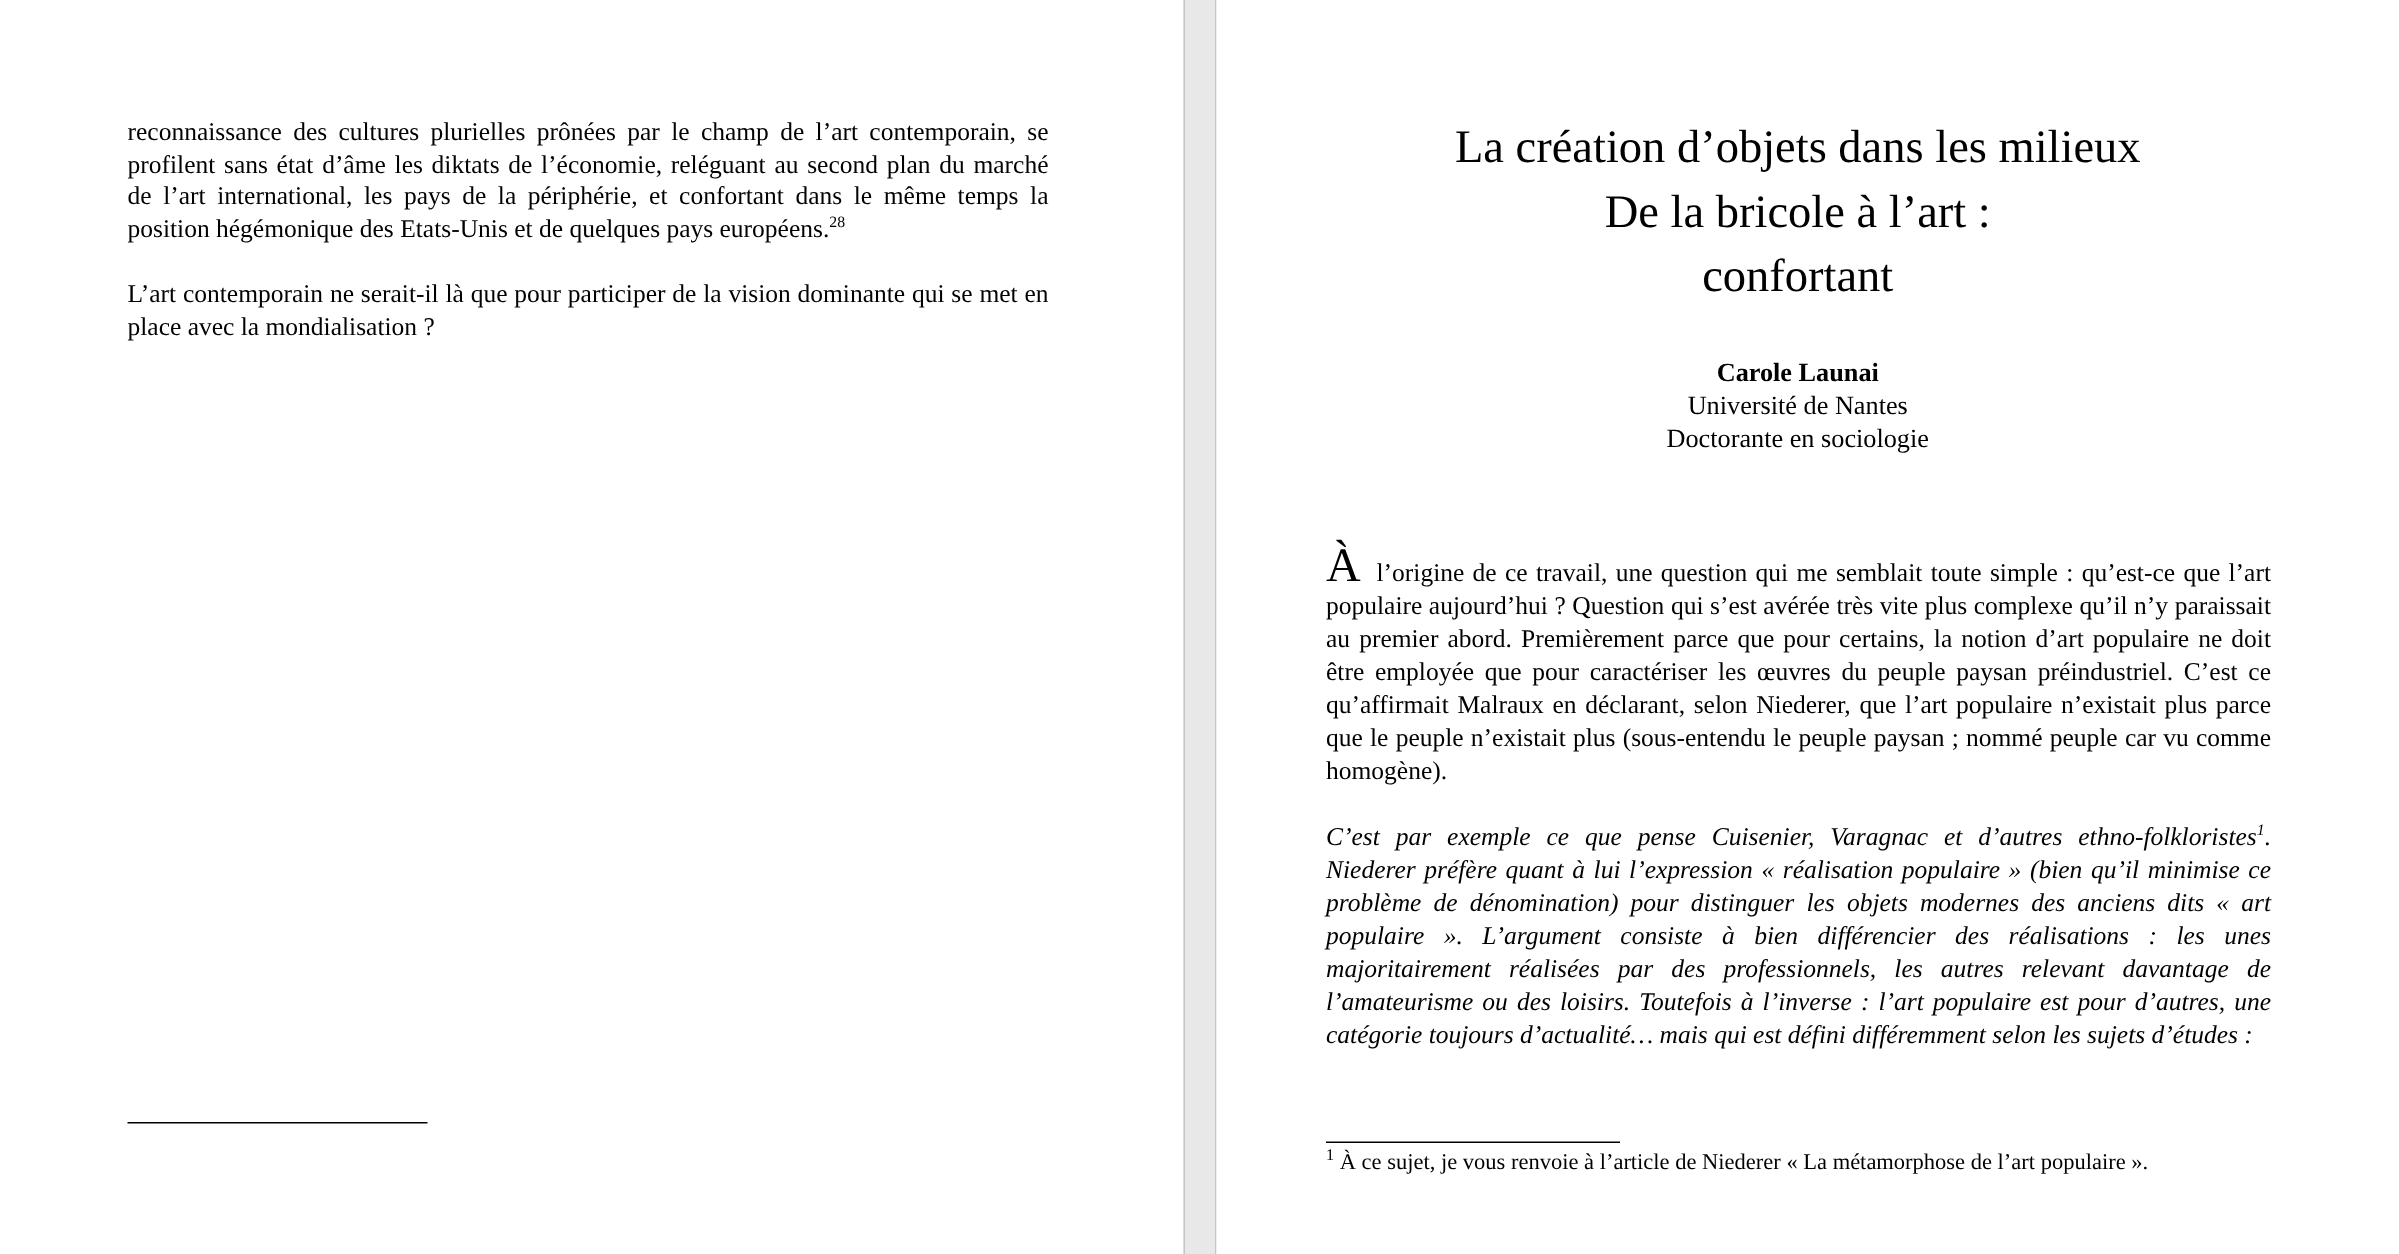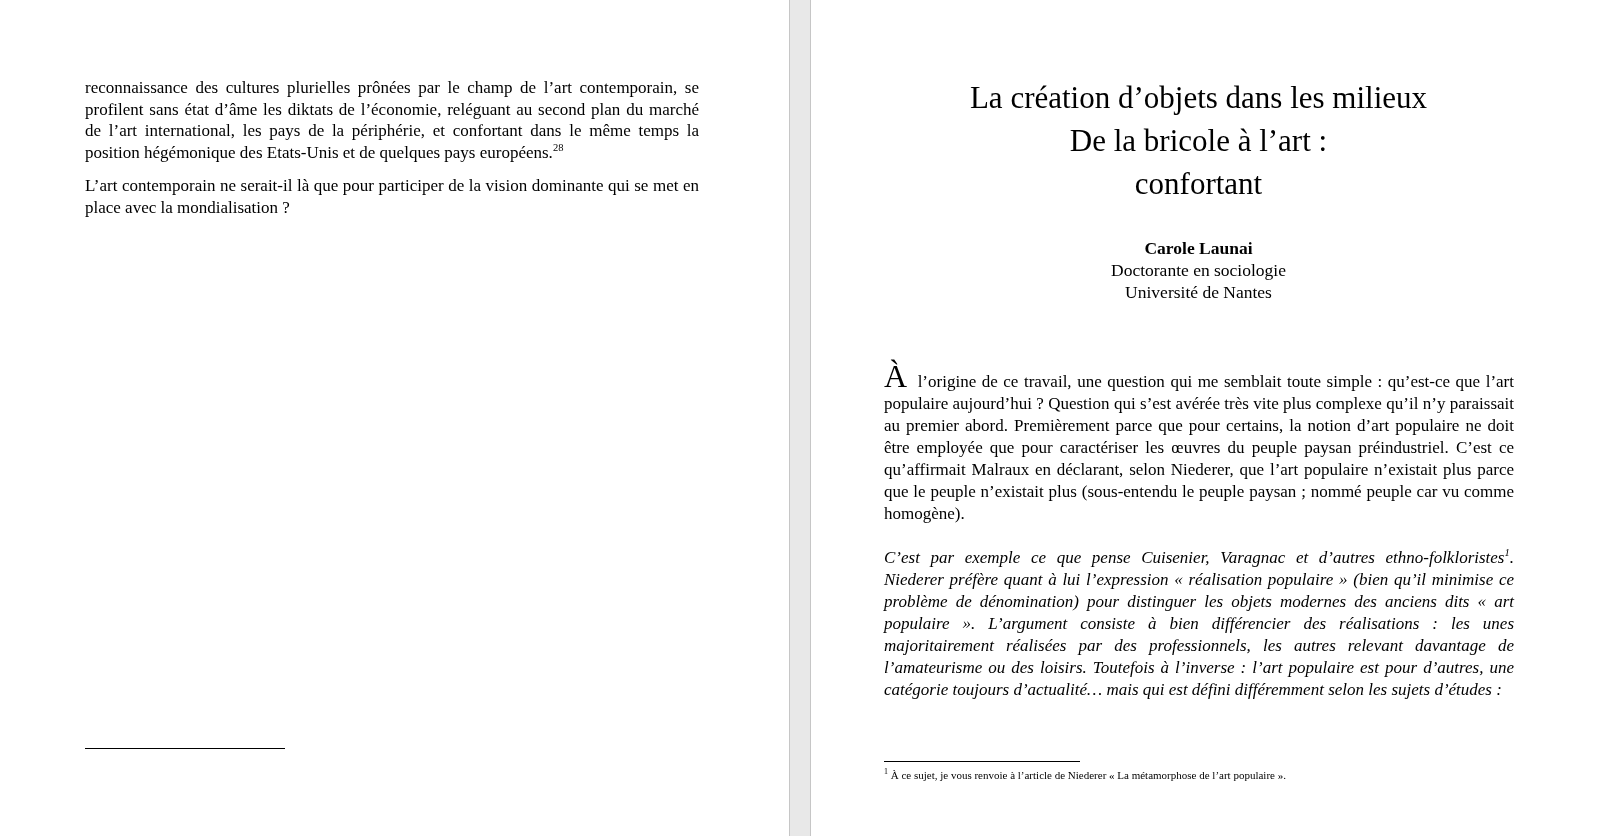--- a/index.html
+++ b/index.html
@@ -49,21 +49,21 @@
     line-height: 0;
   }
 
   
   .lp-body {
     position: absolute;
     left: 85px;
     top: 77px;
     width: 614px;
   }
-  .lp-body .para2 { margin-top: 12px; }
+  .lp-body .para2 { margin-top: 22px; }
 
   .footnote-rule {
     position: absolute;
     height: 0;
     border-top: 1px solid #000000;
   }
   .lp-rule { left: 85px; top: 748px; width: 200px; }
   .lp-footnote {
     position: absolute;
     left: 85px;
@@ -116,21 +116,21 @@
     line-height: 22px;
     margin-right: 5px;
   }
 
   .rp-rule { left: 884px; top: 761px; width: 196px; }
   .rp-footnote {
     position: absolute;
     left: 73px;
     top: 766px;
     width: 630px;
-    font-size: 11px;
+    font-size: 15px;
     line-height: 19px;
     text-align: left;
     margin: 0;
   }
 </style>
 </head>
 <body>
 
 <div class="canvas">
 
@@ -146,22 +146,22 @@
 
   <div class="page page-right">
     <h1 class="rp-title">
       <span>La création d’objets dans les milieux</span>
       <span>De la bricole à l’art :</span>
       <span>confortant</span>
     </h1>
 
     <div class="rp-author">
       <div class="name">Carole Launai</div>
+      <div>Université de Nantes</div>
       <div>Doctorante en sociologie</div>
-      <div>Université de Nantes</div>
     </div>
 
     <div class="rp-body">
       <p class="body-text para1"><span class="dropcap">À</span><span> l’origine de ce travail, une question qui me semblait toute simple : qu’est-ce que l’art populaire aujourd’hui ? Question qui s’est avérée très vite plus complexe qu’il n’y paraissait au premier abord. Premièrement parce que pour certains, la notion d’art populaire ne doit être employée que pour caractériser les œuvres du peuple paysan préindustriel. C’est ce qu’affirmait Malraux en déclarant, selon Niederer, que l’art populaire n’existait plus parce que le peuple n’existait plus (sous-entendu le peuple paysan ; nommé peuple car vu comme homogène).</span></p>
       <p class="body-text para2"><span>C’est par exemple ce que pense Cuisenier, Varagnac et d’autres ethno-folkloristes</span><sup class="ref">1</sup><span>. Niederer préfère quant à lui l’expression « réalisation populaire » (bien qu’il minimise ce problème de dénomination) pour distinguer les objets modernes des anciens dits « art populaire ». L’argument consiste à bien différencier des réalisations : les unes majoritairement réalisées par des professionnels, les autres relevant davantage de l’amateurisme ou des loisirs. Toutefois à l’inverse : l’art populaire est pour d’autres, une catégorie toujours d’actualité… mais qui est défini différemment selon les sujets d’études :</span></p>
     </div>
   </div>
 
   <div class="footnote-rule rp-rule"></div>
   <div class="page-right-footnote-holder" style="position:absolute; left:811px; top:0; width:788px; height:836px; pointer-events:none;">

